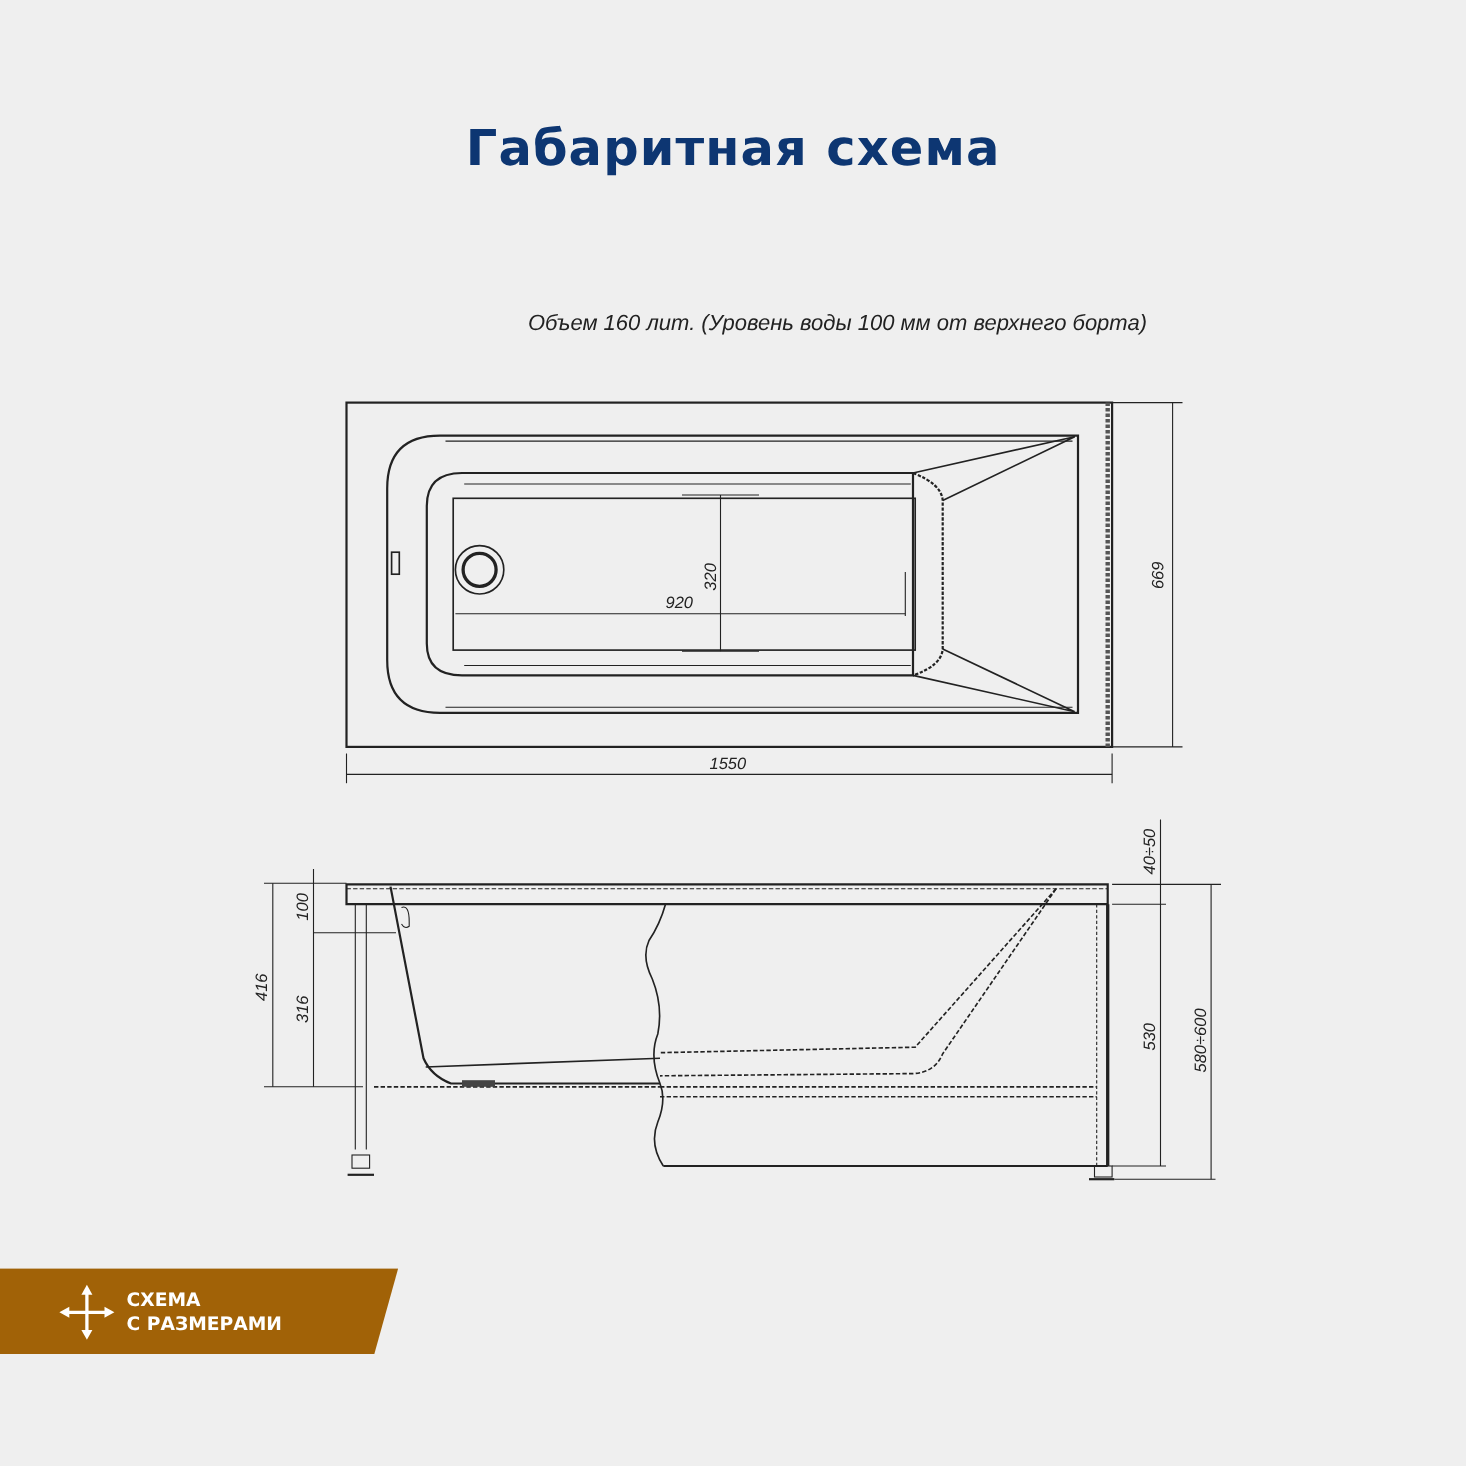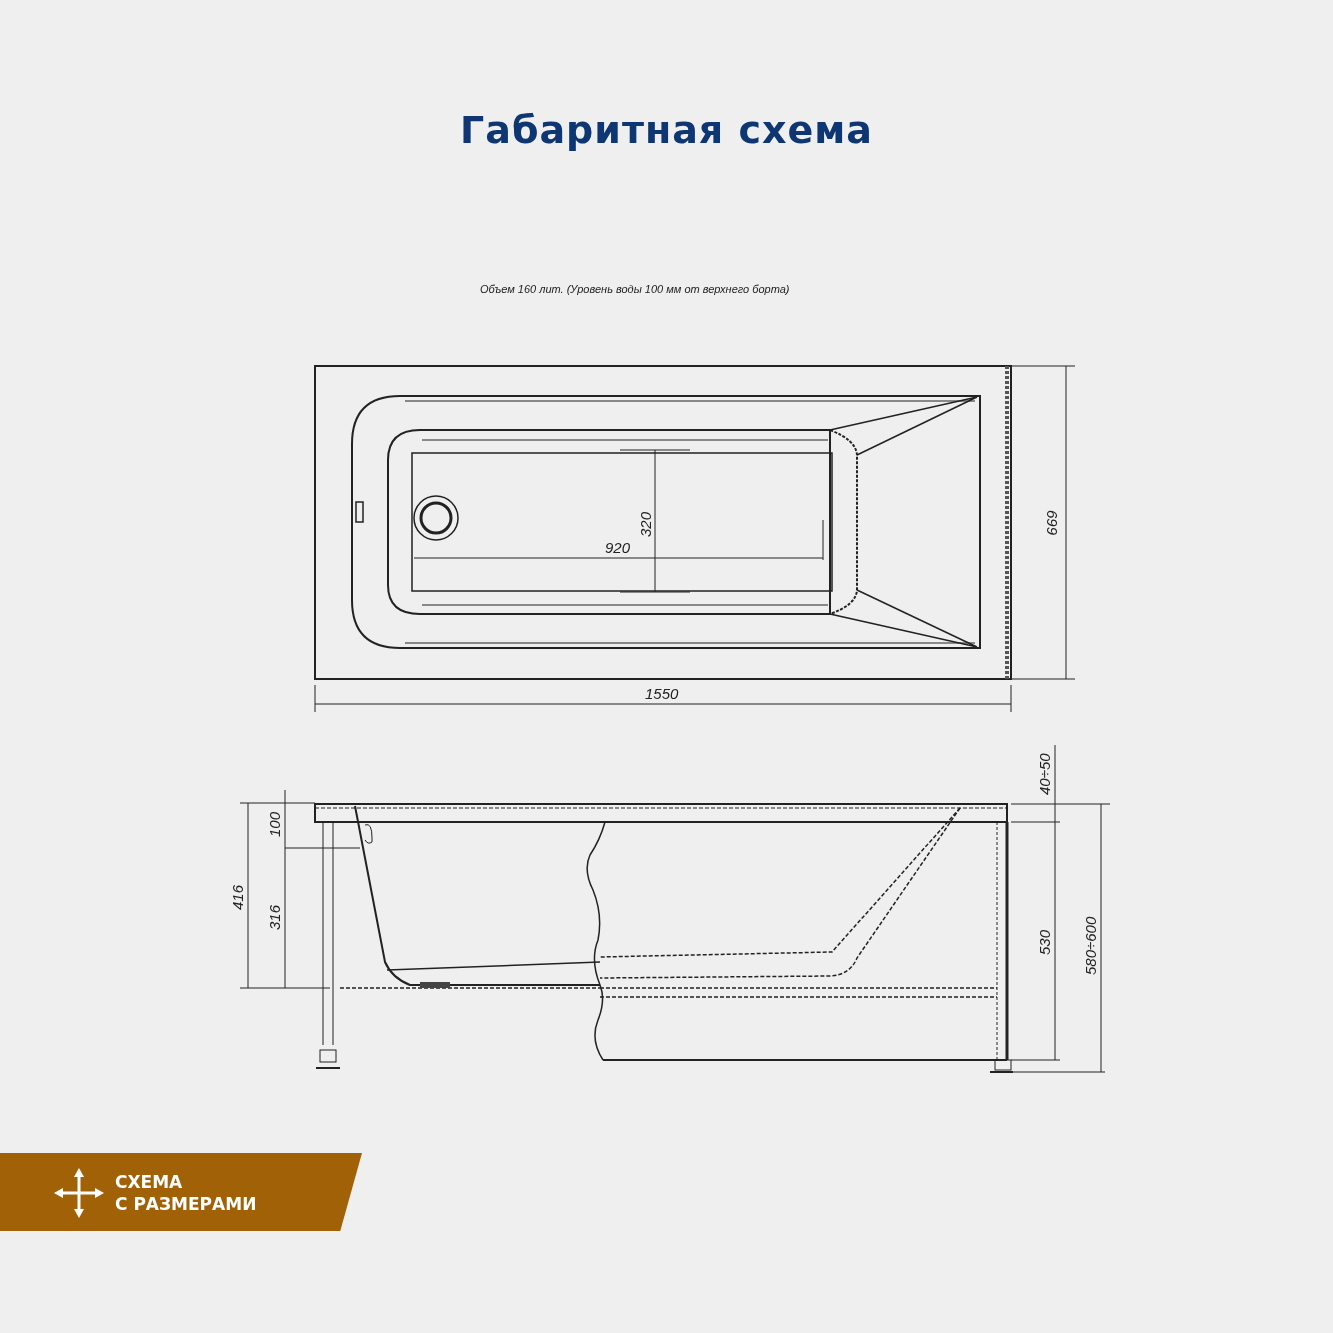--- a/index.html
+++ b/index.html
@@ -1,20 +1,20 @@
 <!DOCTYPE html>
 <html><head>
 <meta charset="utf-8">
 <style>
   html, body { margin:0; padding:0; }
   body { width:1333px; height:1333px; background:#efefef; position:relative; overflow:hidden;
          font-family:"Liberation Sans", sans-serif; }
   .title { position:absolute; left:0; width:1333px; top:108px; text-align:center;
-           font-family:"DejaVu Sans", sans-serif; font-weight:bold; font-size:38px; color:#0d3672; letter-spacing:1px; }
-  .note { position:absolute; left:480px; top:283px; font-style:italic; font-size:11px; color:#222; }
+           font-family:"DejaVu Sans", sans-serif; font-weight:bold; font-size:45px; color:#0d3672; letter-spacing:1px; }
+  .note { position:absolute; left:480px; top:283px; font-style:italic; font-size:20px; color:#222; }
   svg.drawing { position:absolute; left:0; top:0; }
   .dim { font-family:"Liberation Sans", sans-serif; font-style:italic; font-size:15px; fill:#222; }
   .badge { position:absolute; left:0; top:1153px; width:362px; height:78px; background:#a16207;
            clip-path:polygon(0 0, 100% 0, 94% 100%, 0 100%); }
   .badge-text { position:absolute; left:115px; top:18px; color:#fff; font-family:"DejaVu Sans", sans-serif;
                 font-weight:bold; font-size:17px; line-height:22px; }
   .badge-icon { position:absolute; left:52px; top:13px; }
 </style>
 </head>
 <body>

